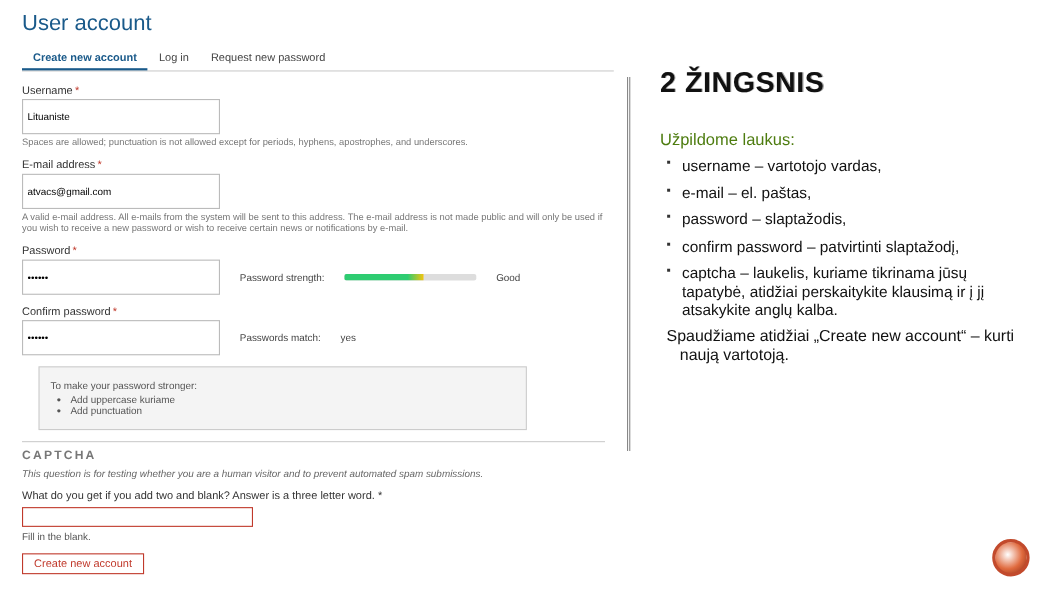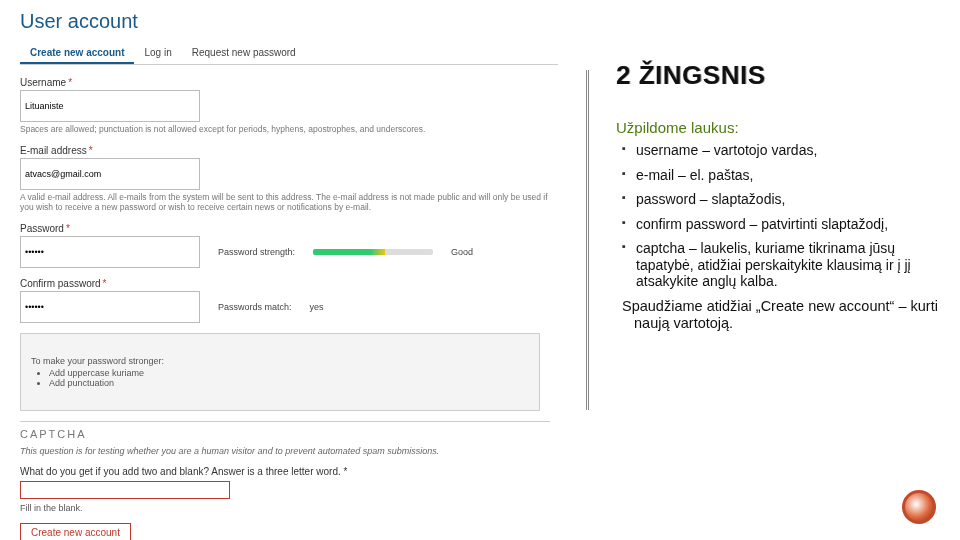--- a/index.html
+++ b/index.html
@@ -8,21 +8,20 @@
     height: 540px;
     background: #fff;
     font-family: Arial, sans-serif;
     position: relative;
     overflow: hidden;
   }
   .page {
     display: flex;
     width: 100%;
     height: 100%;
-    gap: 16px;
   }
   .left {
     width: 570px;
     padding: 10px 12px 10px 20px;
     font-size: 9px;
     color: #333;
     position: relative;
   }
   .right {
     flex: 1;
@@ -87,39 +86,39 @@
   }
   .strengthbar .fill {
     position: absolute; left:0; top:0; bottom:0;
     width: 60%;
     background: linear-gradient(to right, #2ecc71 80%, #f1c40f 100%);
   }
   .strength-text, .match-text { font-size: 9px; color: #444; }
   .stronger-box {
     border: 1px solid #ccc;
     background: #f4f4f4;
-    padding: 22px 10px;
+    padding: 12px 10px;
     font-size: 9px;
     color: #555;
-    margin: 8px 0 10px 0;
-    width: 520px;
+    margin: 8px 0 10px 15px;
+    width: 444px;
   }
   .stronger-box ul { list-style: disc; padding-left: 18px; margin-top: 2px; }
 
   .captcha-section {
     border-top: 1px solid #ccc;
     padding-top: 6px;
     margin-top: 6px;
     width: 530px;
   }
   .captcha-title {
     font-size: 11px;
     letter-spacing: 2px;
     color: #777;
-    font-weight: 400;
+    font-weight: 700;
   }
   .captcha-desc {
     font-style: italic;
     font-size: 9px;
     color: #666;
     margin: 6px 0 10px 0;
   }
   .captcha-q { font-size: 10px; color: #333; margin-bottom: 4px; }
   .captcha-input {
     width: 210px; height: 18px;

